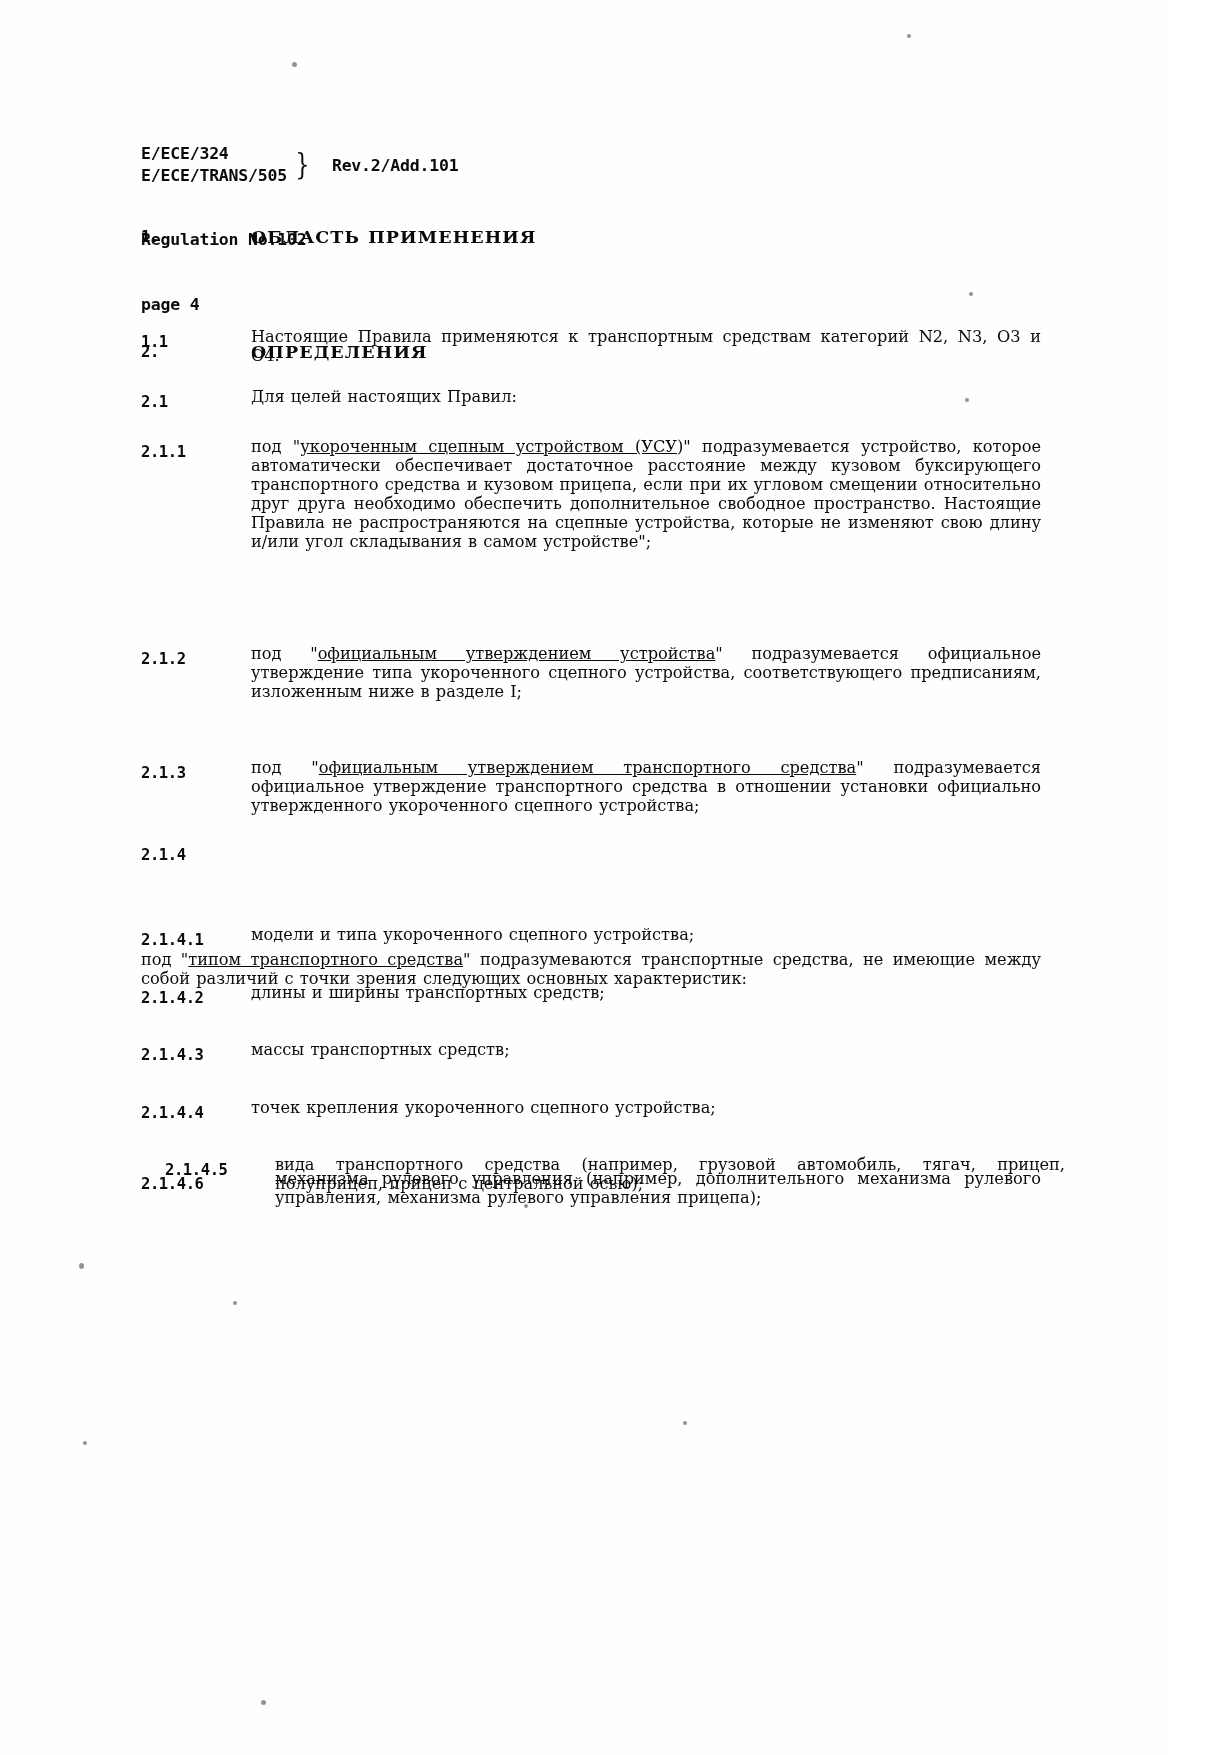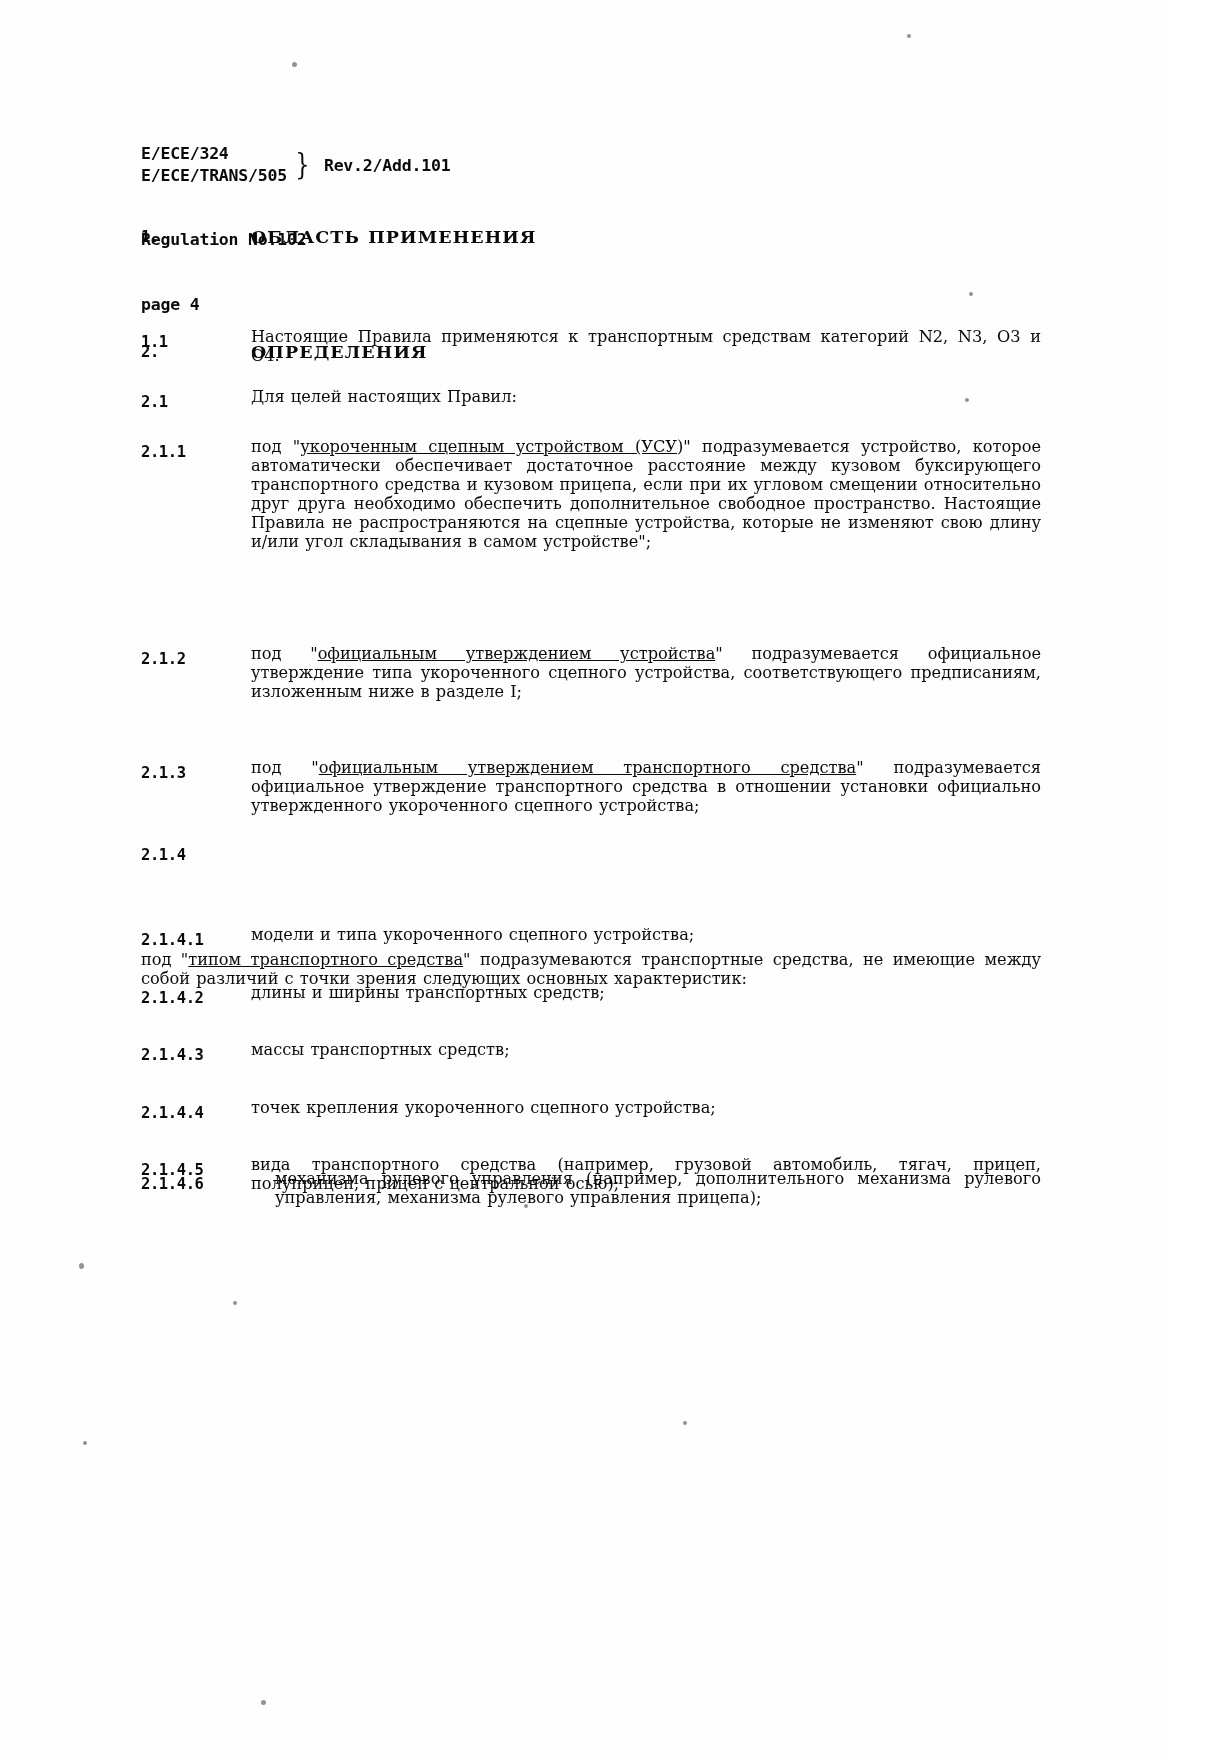--- a/index.html
+++ b/index.html
@@ -49,21 +49,21 @@
     display: inline-block;
     font-size: 30px;
     line-height: 30px;
     font-weight: normal;
     margin: 6px 0 0 6px;
     transform: scaleX(.75);
     font-family: "DejaVu Serif", serif;
   }
   #doc-header .rev {
     display: inline-block;
-    margin: 12px 0 0 12px;
+    margin: 12px 0 0 20px;
   }
 
   
   .block {
     position: absolute;
     left: 141px;
     width: 900px;
     display: flex;
     align-items: flex-start;
   }
@@ -178,21 +178,21 @@
   <div class="block" style="top:1040px;">
     <div class="num wide">2.1.4.3</div>
     <div class="body nojust">массы транспортных средств;</div>
   </div>
 
   <div class="block" style="top:1098px;">
     <div class="num wide">2.1.4.4</div>
     <div class="body nojust">точек крепления укороченного сцепного устройства;</div>
   </div>
 
-  <div class="block" style="top:1155px;">
+  <div class="block" style="top:1155px;margin-left:24px;">
     <div class="num wide">2.1.4.5</div>
     <div class="body">вида транспортного средства (например, грузовой автомобиль, тягач, прицеп, полуприцеп, прицеп с центральной осью);</div>
   </div>
 
   <div class="block" style="top:1169px;gap:24px;">
     <div class="num wide">2.1.4.6</div>
     <div class="body">механизма рулевого управления (например, дополнительного механизма рулевого управления, механизма рулевого управления прицепа);</div>
   </div>
 
 </div>

